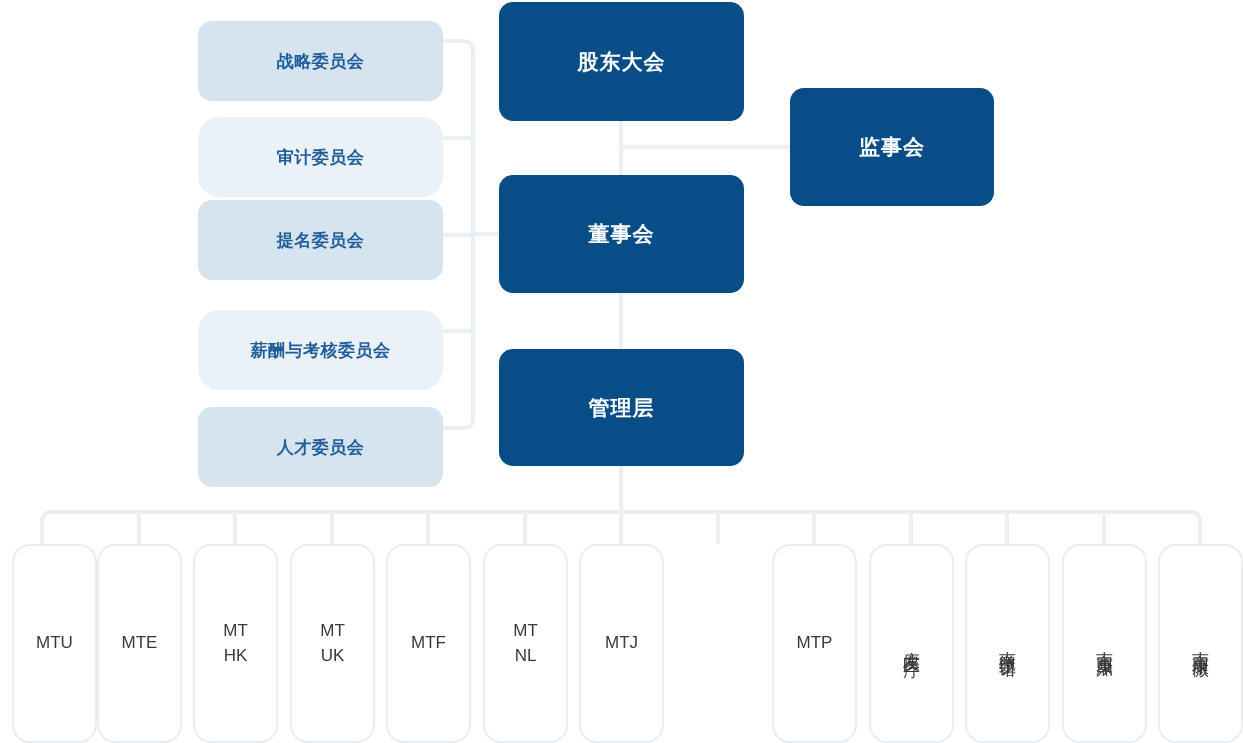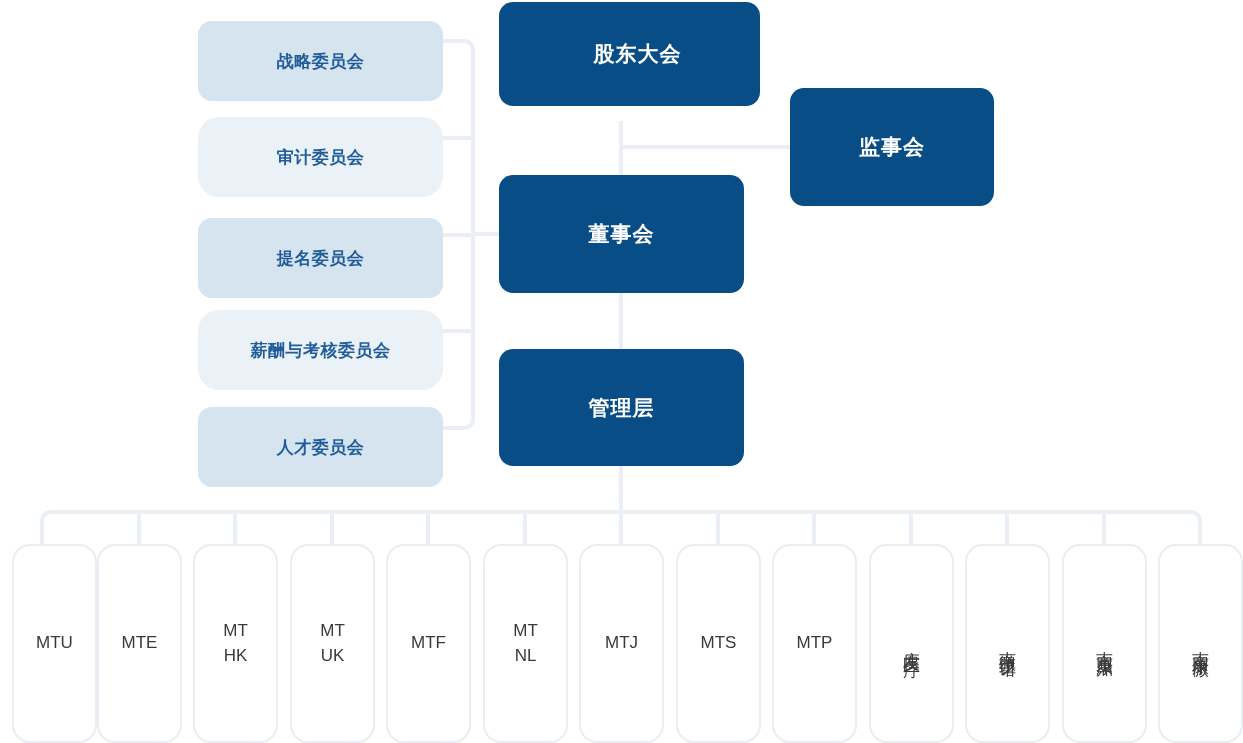--- a/index.html
+++ b/index.html
@@ -139,31 +139,31 @@
       <line x1="1104" y1="512" x2="1104" y2="544"></line>
     </g>
   </svg>
 
   <div class="node-committee committee-dark" style="top:2px;">
     <span>战略委员会</span>
   </div>
   <div class="node-committee committee-light" style="top:98px;">
     <span>审计委员会</span>
   </div>
-  <div class="node-committee committee-dark" style="top:199px;">
+  <div class="node-committee committee-dark" style="top:181px;">
     <span>提名委员会</span>
   </div>
   <div class="node-committee committee-light" style="top:291px;">
     <span>薪酬与考核委员会</span>
   </div>
   <div class="node-committee committee-dark" style="top:388px;">
     <span>人才委员会</span>
   </div>
 
-  <div class="node-primary" style="left:499px; top:2px; width:245px; height:104px;padding-left:16px;">
+  <div class="node-primary" style="left:499px; top:2px; width:245px; height:119px;">
     <span>股东大会</span>
   </div>
 
   <div class="node-primary" style="left:790px; top:88px; width:204px; height:118px;">
     <span>监事会</span>
   </div>
 
   <div class="node-primary" style="left:499px; top:175px; width:245px; height:118px;">
     <span>董事会</span>
   </div>
@@ -189,23 +189,20 @@
   <div class="node-sub" style="left:386px;  width:85px;">
     <span class="sub-label">MTF</span>
   </div>
   <div class="node-sub" style="left:483px;  width:85px;">
     <span class="sub-label">MT
 NL</span>
   </div>
   <div class="node-sub" style="left:579px;  width:85px;">
     <span class="sub-label">MTJ</span>
   </div>
-  <div class="node-sub" style="left:676px;  width:85px;">
-    <span class="sub-label">MTS</span>
-  </div>
   <div class="node-sub" style="left:772px;  width:85px;">
     <span class="sub-label">MTP</span>
   </div>
   <div class="node-sub" style="left:869px;  width:85px;">
     <span class="sub-label vertical">康友医疗</span>
   </div>
   <div class="node-sub" style="left:965px;  width:85px;">
     <span class="sub-label vertical">南微纽诺</span>
   </div>
   <div class="node-sub" style="left:1062px; width:85px;">

